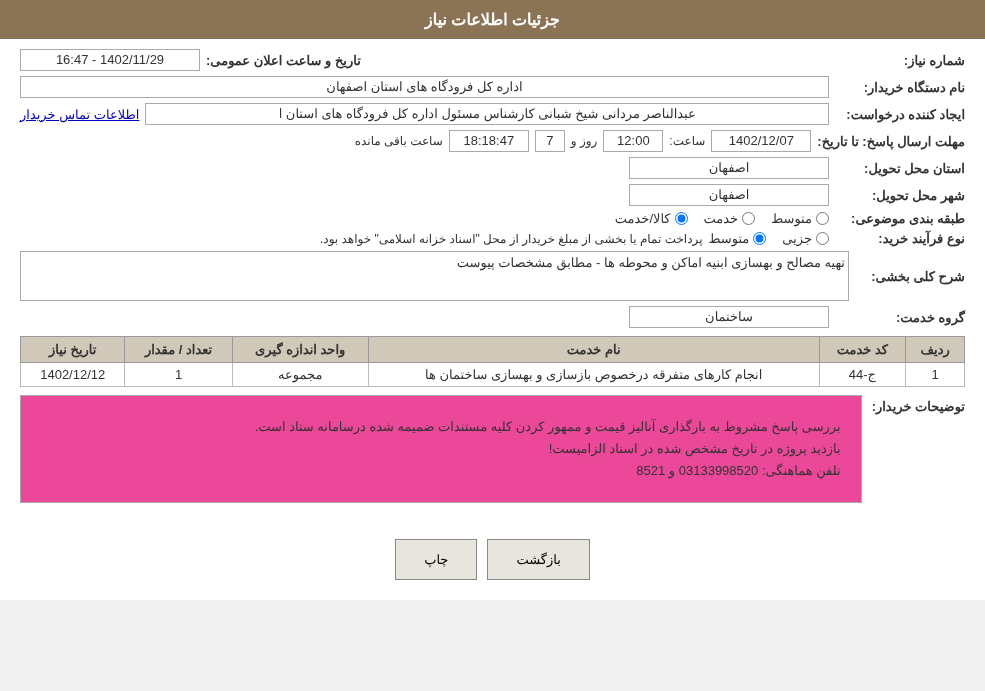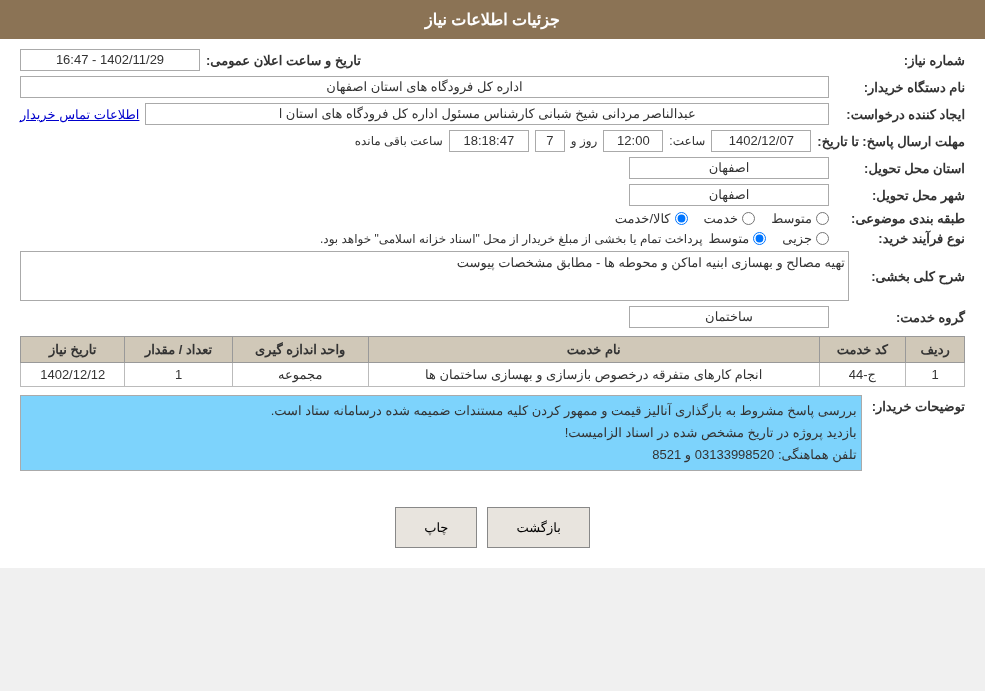--- a/index.html
+++ b/index.html
@@ -119,24 +119,24 @@
     }
     .buyer-notes-label {
       font-weight: bold;
       white-space: nowrap;
       min-width: 90px;
       text-align: right;
       padding-top: 4px;
     }
     .buyer-notes-box {
       border: 1px solid #aaa;
-      padding: 4px;
+      padding: 20px;
       flex: 1;
       min-height: 70px;
-      background: #7dd3fc;
+      background: #ec4899;
       text-align: right;
       direction: rtl;
       line-height: 1.7;
     }
     .button-row {
       display: flex;
       justify-content: center;
       gap: 10px;
       padding: 10px 0;
     }

